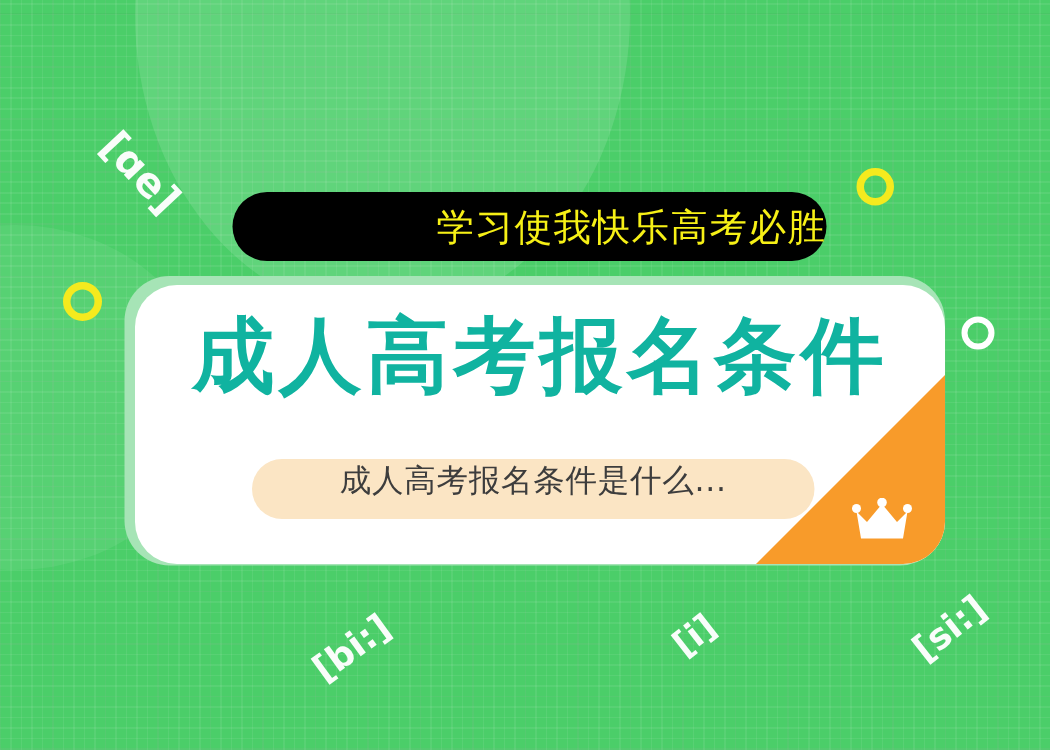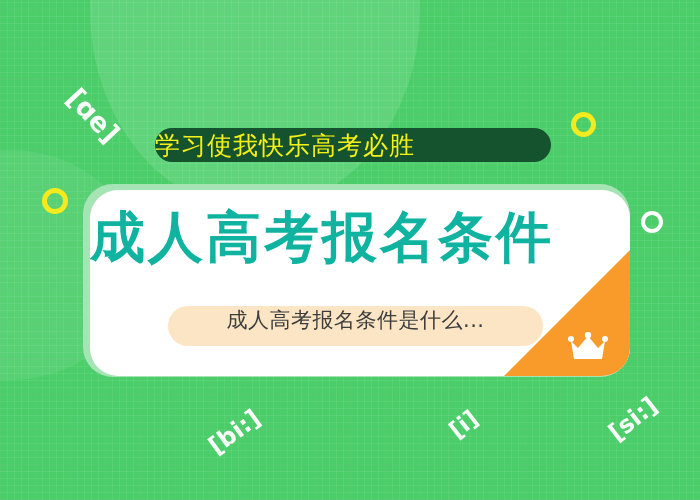--- a/index.html
+++ b/index.html
@@ -61,24 +61,24 @@
   }
   .ph-ae  { left:62px;  top:100px; font-size:27px; transform:rotate(47deg); }
   .ph-bi  { left:206px; top:418px; font-size:24px; transform:rotate(-36deg); }
   .ph-i   { left:449px; top:411px; font-size:23px; transform:rotate(-38deg); }
   .ph-si  { left:606px; top:405px; font-size:24px; transform:rotate(-38deg); }
 
   
   .banner-pill {
     position:absolute;
     left:155px; top:128px;
-    width:396px; height:34px;
-    background:#14532d;
+    width:396px; height:46px;
+    background:#000000;
     border-radius:23px;
-    display:flex; align-items:center; justify-content:flex-start;
+    display:flex; align-items:center; justify-content:flex-end;
   }
   .banner-text {
     color:#f6f016;
     font-size:25px;
     font-weight:500;
     letter-spacing:1px;
     font-family:"DejaVu Sans", sans-serif;
   }
 
   
@@ -93,21 +93,21 @@
     position:absolute;
     left:90px; top:190px;
     width:540px; height:186px;
     background:#ffffff;
     border-radius:28px;
     overflow:hidden;
   }
   .card-title {
     position:absolute;
     left:0; right:0; top:20px;
-    text-align:left;
+    text-align:center;
     color:#10b3a0;
     font-size:55px;
     font-weight:bold;
     letter-spacing:3px;
     font-family:"DejaVu Sans", sans-serif;
     line-height:1;
   }
   .sub-pill {
     position:absolute;
     left:78px; top:116px;

